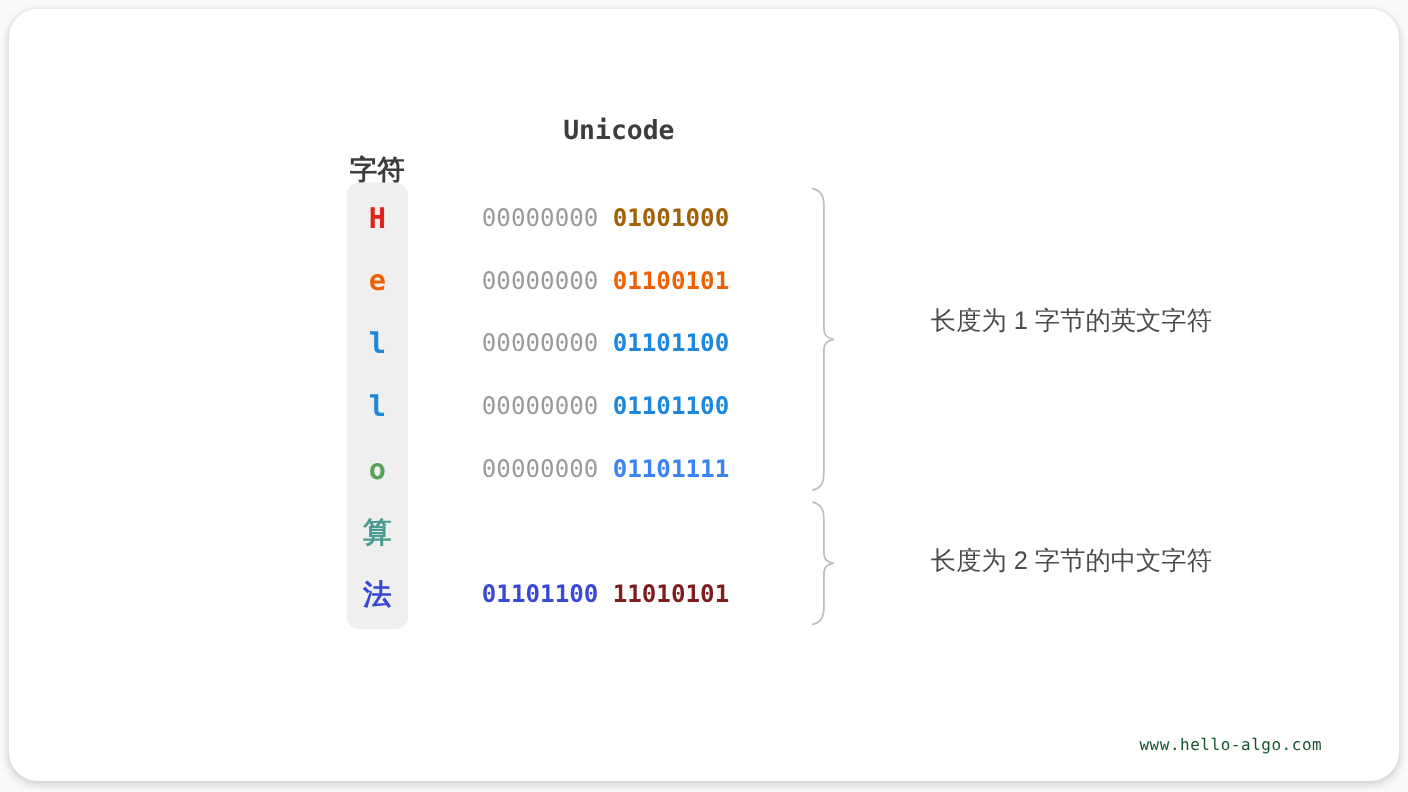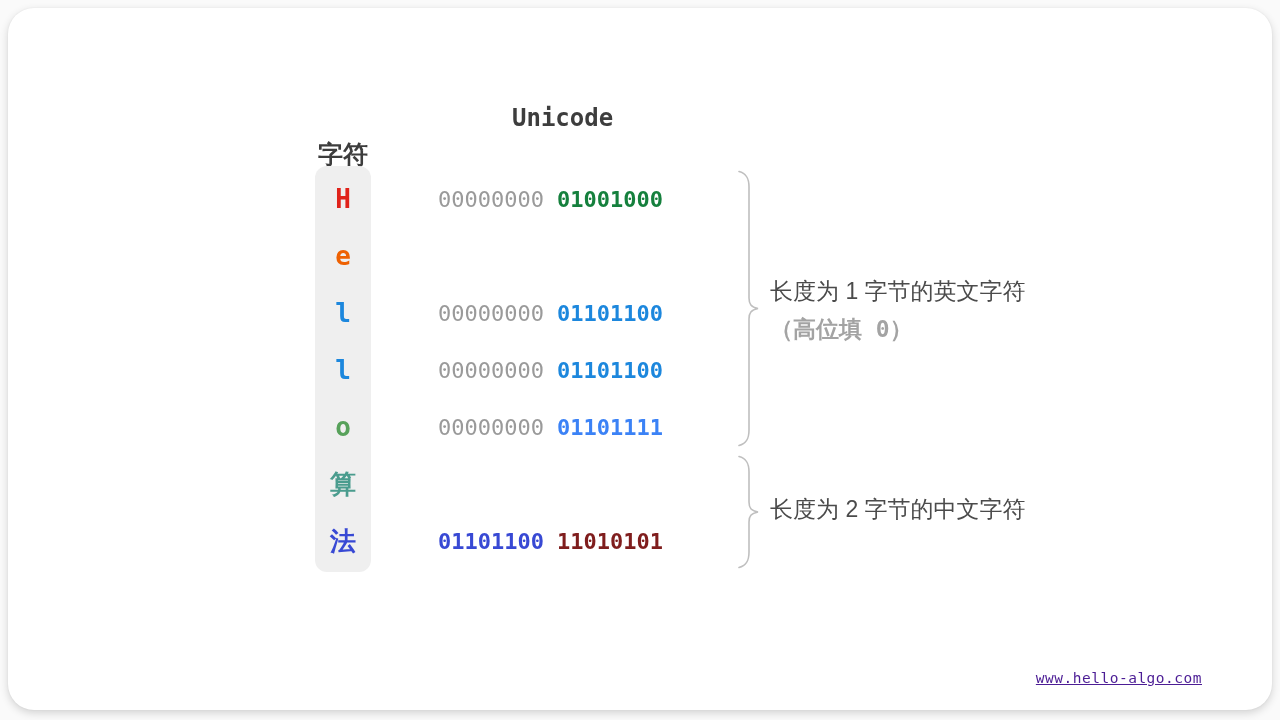--- a/index.html
+++ b/index.html
@@ -46,52 +46,53 @@
     font-family: "DejaVu Sans Mono", monospace;
     font-size: 22px; white-space: pre;
   }
   .byte1 { margin-right: 13px; margin-top: 15px; }
   .byte2 { font-weight: 700; }
   .brace { position: absolute; }
   .brace path {
     fill: none; stroke: #bfbfbf; stroke-width: 1.6; stroke-linecap: round;
   }
   .annotation {
-    position: absolute; left: 762px; width: 340px;
-    color: #4b4b4b;
+    position: absolute; left: 796px; width: 340px;
+    text-align: center; color: #4b4b4b;
     font-size: 23px; line-height: 38px;
   }
   .annotation .sub {
     color: #a3a3a3; font-weight: 700;
     font-family: "DejaVu Sans Mono", "Liberation Sans", sans-serif;
   }
   .watermark {
     position: absolute; right: 70px; bottom: 24px;
     font-family: "DejaVu Sans Mono", monospace;
-    font-size: 14.5px; color: #4c1d95; letter-spacing: 0.5px; text-decoration: underline;
+    font-size: 14.5px; color: #14532d; letter-spacing: 0.5px;
   }
 </style>
 </head>
 <body>
 
 <div class="card">
 
   <div class="hdr-char">字符</div>
   <div class="hdr-unicode">Unicode</div>
 
   <div class="char-col-bg"></div>
 
   <div class="rows">
     <div class="row">
       <span class="char-cell" style="color: rgb(224, 34, 26);">H</span>
-      <span class="bytes"><span class="byte1" style="color: rgb(154, 154, 154); font-weight: 400;">00000000</span><span class="byte2" style="color: #15803d;">01001000</span></span>
+      <span class="bytes"><span class="byte1" style="color: rgb(154, 154, 154); font-weight: 400;">00000000</span><span class="byte2" style="color: #a16207;">01001000</span></span>
     </div>
 
     <div class="row">
       <span class="char-cell" style="color: rgb(238, 97, 2);">e</span>
+      <span class="bytes"><span class="byte1" style="color: rgb(154, 154, 154); font-weight: 400;">00000000</span><span class="byte2" style="color: rgb(238, 97, 2);">01100101</span></span>
     </div>
 
     <div class="row">
       <span class="char-cell" style="color: rgb(28, 135, 221);">l</span>
       <span class="bytes"><span class="byte1" style="color: rgb(154, 154, 154); font-weight: 400;">00000000</span><span class="byte2" style="color: rgb(28, 135, 221);">01101100</span></span>
     </div>
 
     <div class="row">
       <span class="char-cell" style="color: rgb(28, 135, 221);">l</span>
       <span class="bytes"><span class="byte1" style="color: rgb(154, 154, 154); font-weight: 400;">00000000</span><span class="byte2" style="color: rgb(28, 135, 221);">01101100</span></span>
@@ -117,21 +118,20 @@
              C 19 140, 17 143, 17 149 L 17 260 C 17 268, 15 273.5, 7 275.5"></path>
   </svg>
 
   <svg class="brace" style="left:724px; top:447px;" width="32" height="114" viewBox="0 0 32 114">
     <path d="M 7 1.5 C 15 3.5, 17 9, 17 17 L 17 47 C 17 53, 19 55.5, 26 57
              C 19 58.5, 17 61, 17 67 L 17 97 C 17 105, 15 110.5, 7 112.5"></path>
   </svg>
 
   <div class="annotation" style="top:264px;">
     <div>长度为 1 字节的英文字符</div>
-    <div class="sub">（高位填 0）</div>
   </div>
 
   <div class="annotation" style="top:482px;">
     <div>长度为 2 字节的中文字符</div>
   </div>
 
   <div class="watermark">www.hello-algo.com</div>
 </div>
 
 </body></html>

